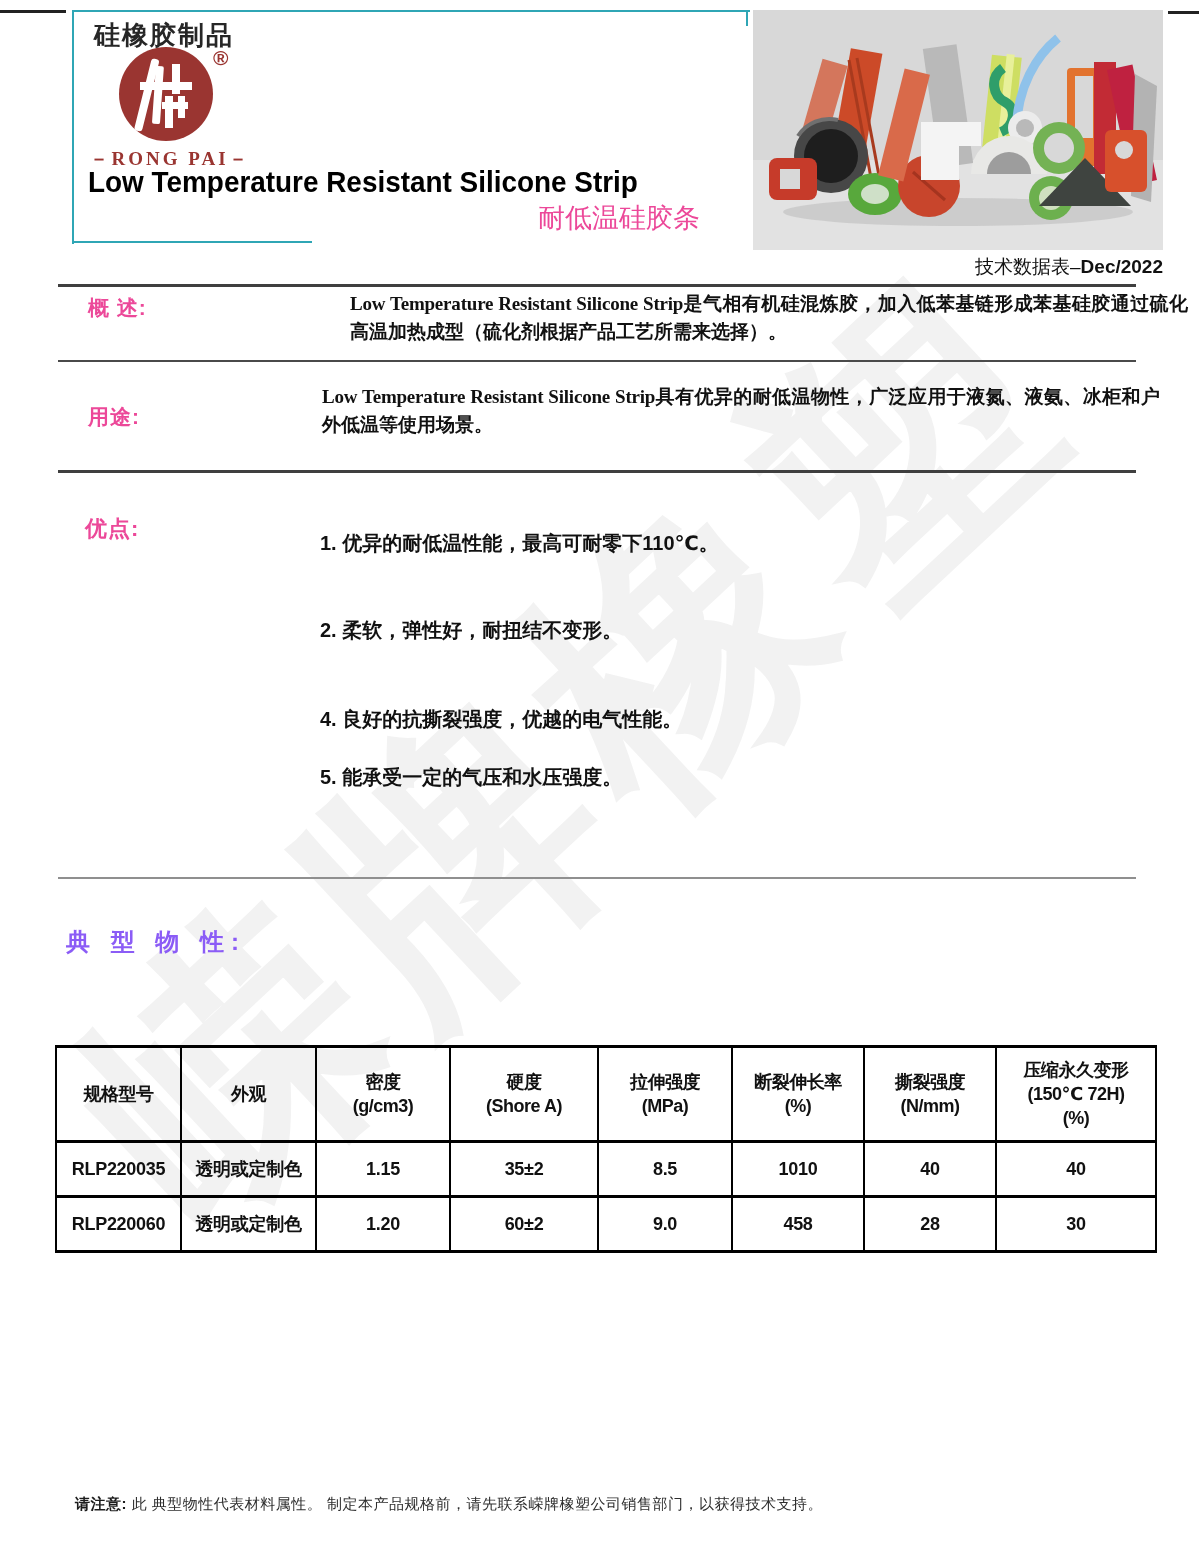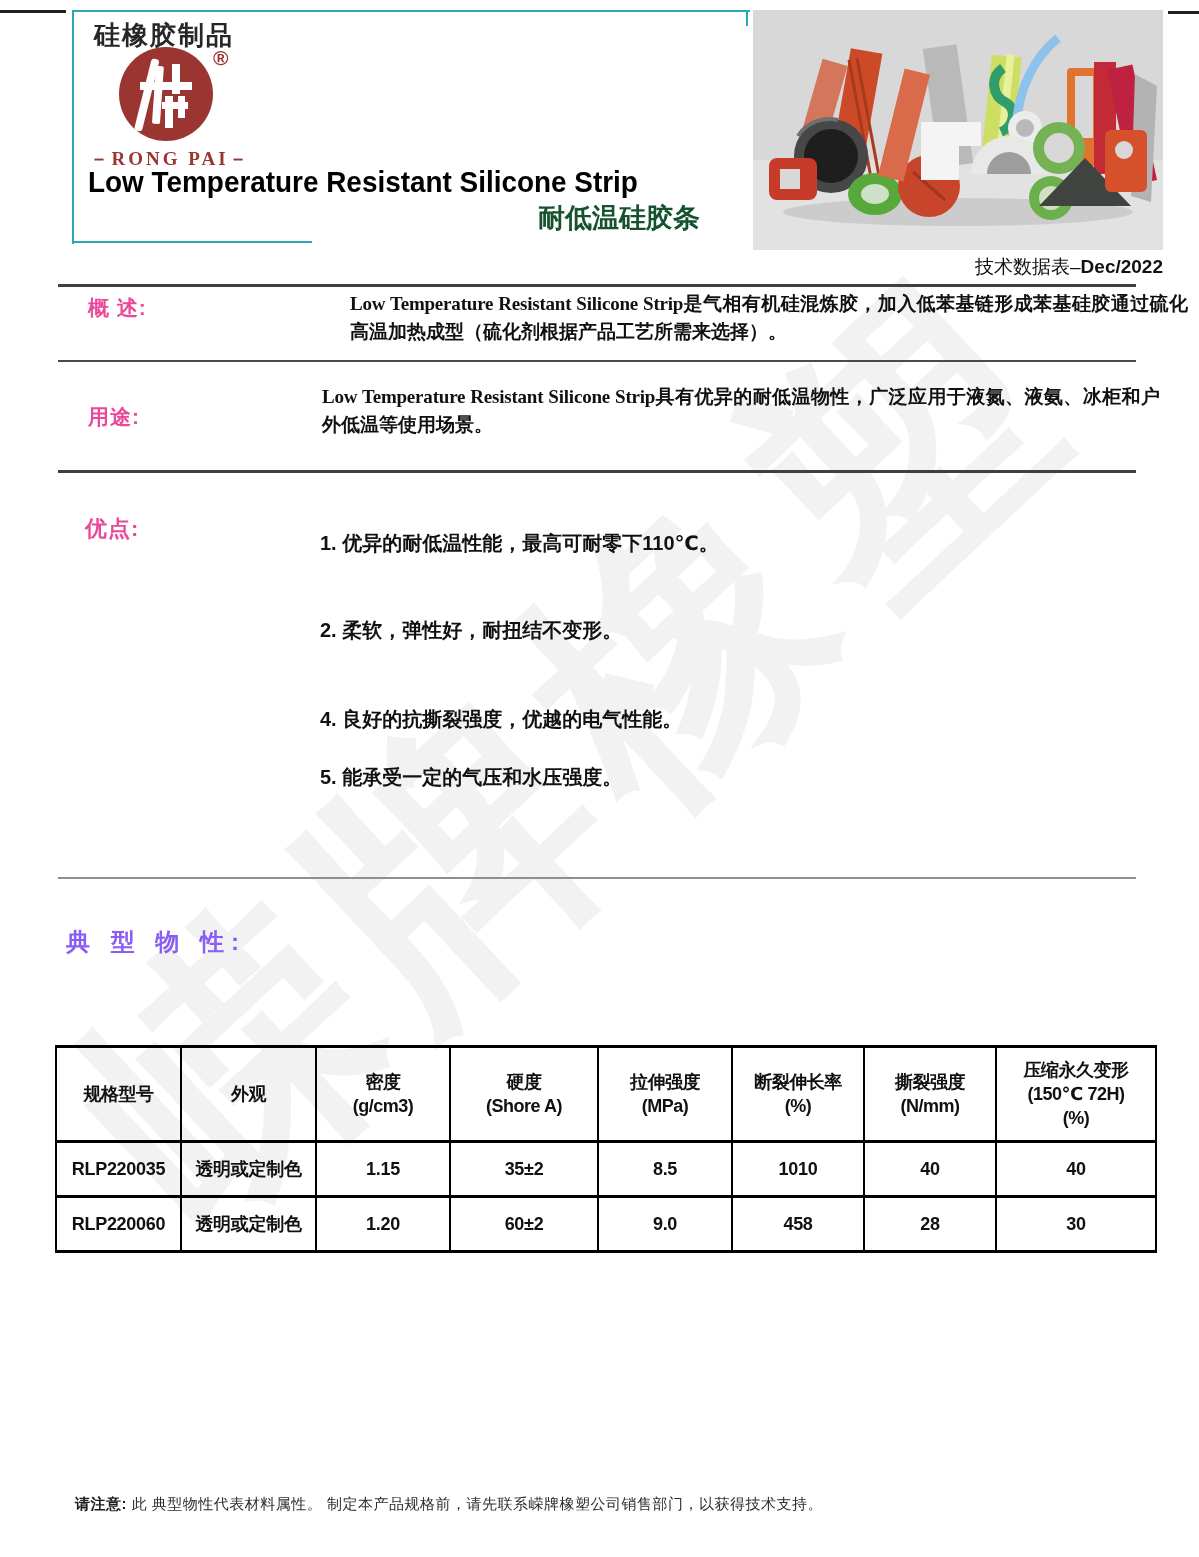--- a/index.html
+++ b/index.html
@@ -24,21 +24,21 @@
   .header-underline{position:absolute;left:72px;top:241px;width:240px;height:2px;background:#2fa6b5;z-index:1;}
 
   .brand-line{left:94px;top:18px;font-size:26px;font-weight:bold;color:#262626;letter-spacing:2px;z-index:2;}
   .logo-wrap{left:116px;top:44px;width:100px;height:100px;z-index:2;}
   .reg-mark{left:213px;top:46px;font-size:21px;font-weight:bold;color:#9a3531;z-index:2;}
   .brand-romanized{left:70px;top:146px;width:200px;text-align:center;color:#9a3531;
                    font-family:"Liberation Serif","DejaVu Serif",serif;
                    font-size:19px;font-weight:bold;letter-spacing:3px;z-index:2;}
   .title-en{left:88px;top:165px;font-size:30px;font-weight:bold;color:#000;
             transform:scaleX(0.93);transform-origin:left center;white-space:nowrap;z-index:2;}
-  .title-zh{left:380px;top:200px;width:320px;text-align:right;font-size:27px;font-weight:bold;color:#14532d;z-index:2;}
+  .title-zh{left:380px;top:200px;width:320px;text-align:right;font-size:27px;font-weight:normal;color:#ec4899;z-index:2;}
 
   
   .photo{left:753px;top:10px;width:410px;height:240px;z-index:1;}
   .photo-caption{left:753px;top:254px;width:410px;text-align:right;font-size:19px;color:#111;z-index:2;}
   .photo-caption .bold{font-weight:bold;}
 
   
   .divider{position:absolute;left:58px;width:1078px;z-index:1;}
   .d1{top:284px;height:3px;background:#3f3f3f;}
   .d2{top:360px;height:2px;background:#4a4a4a;}

